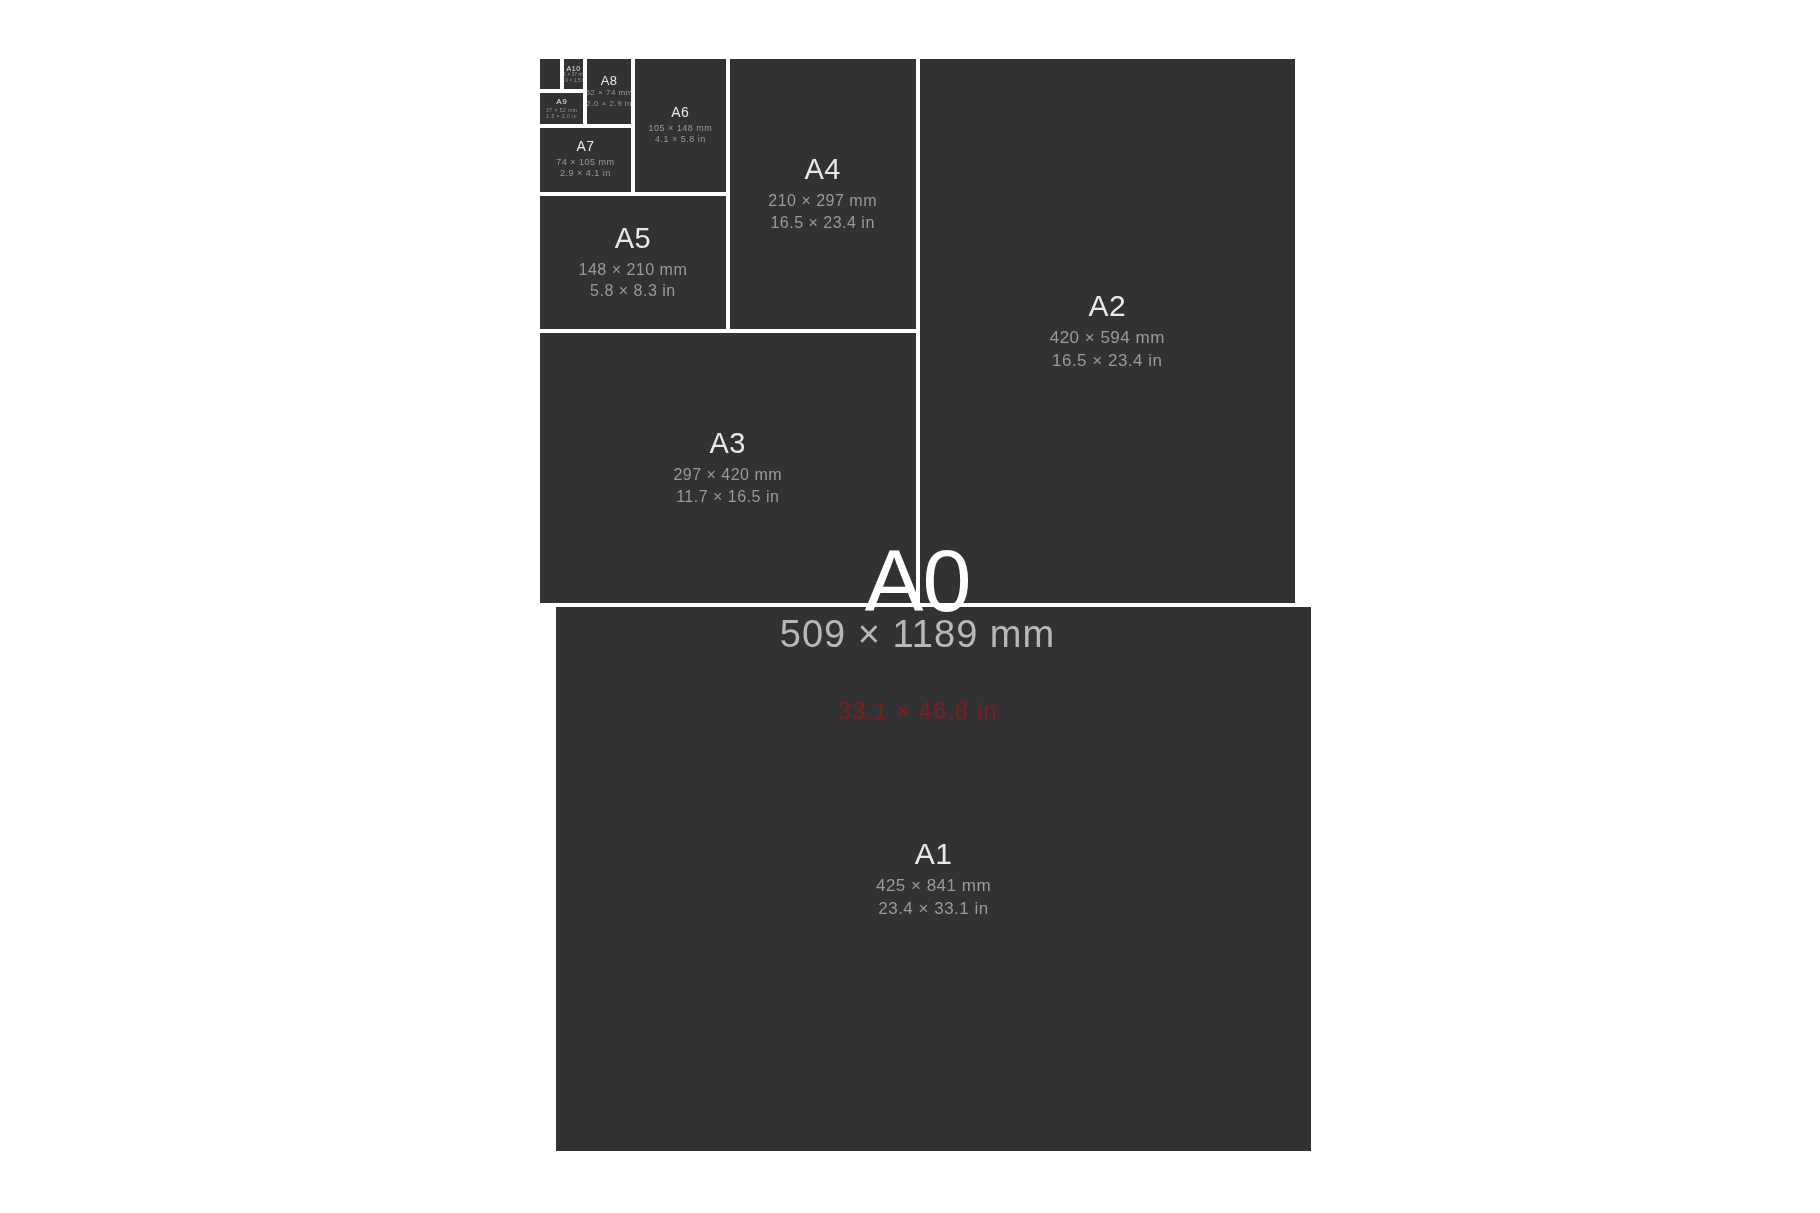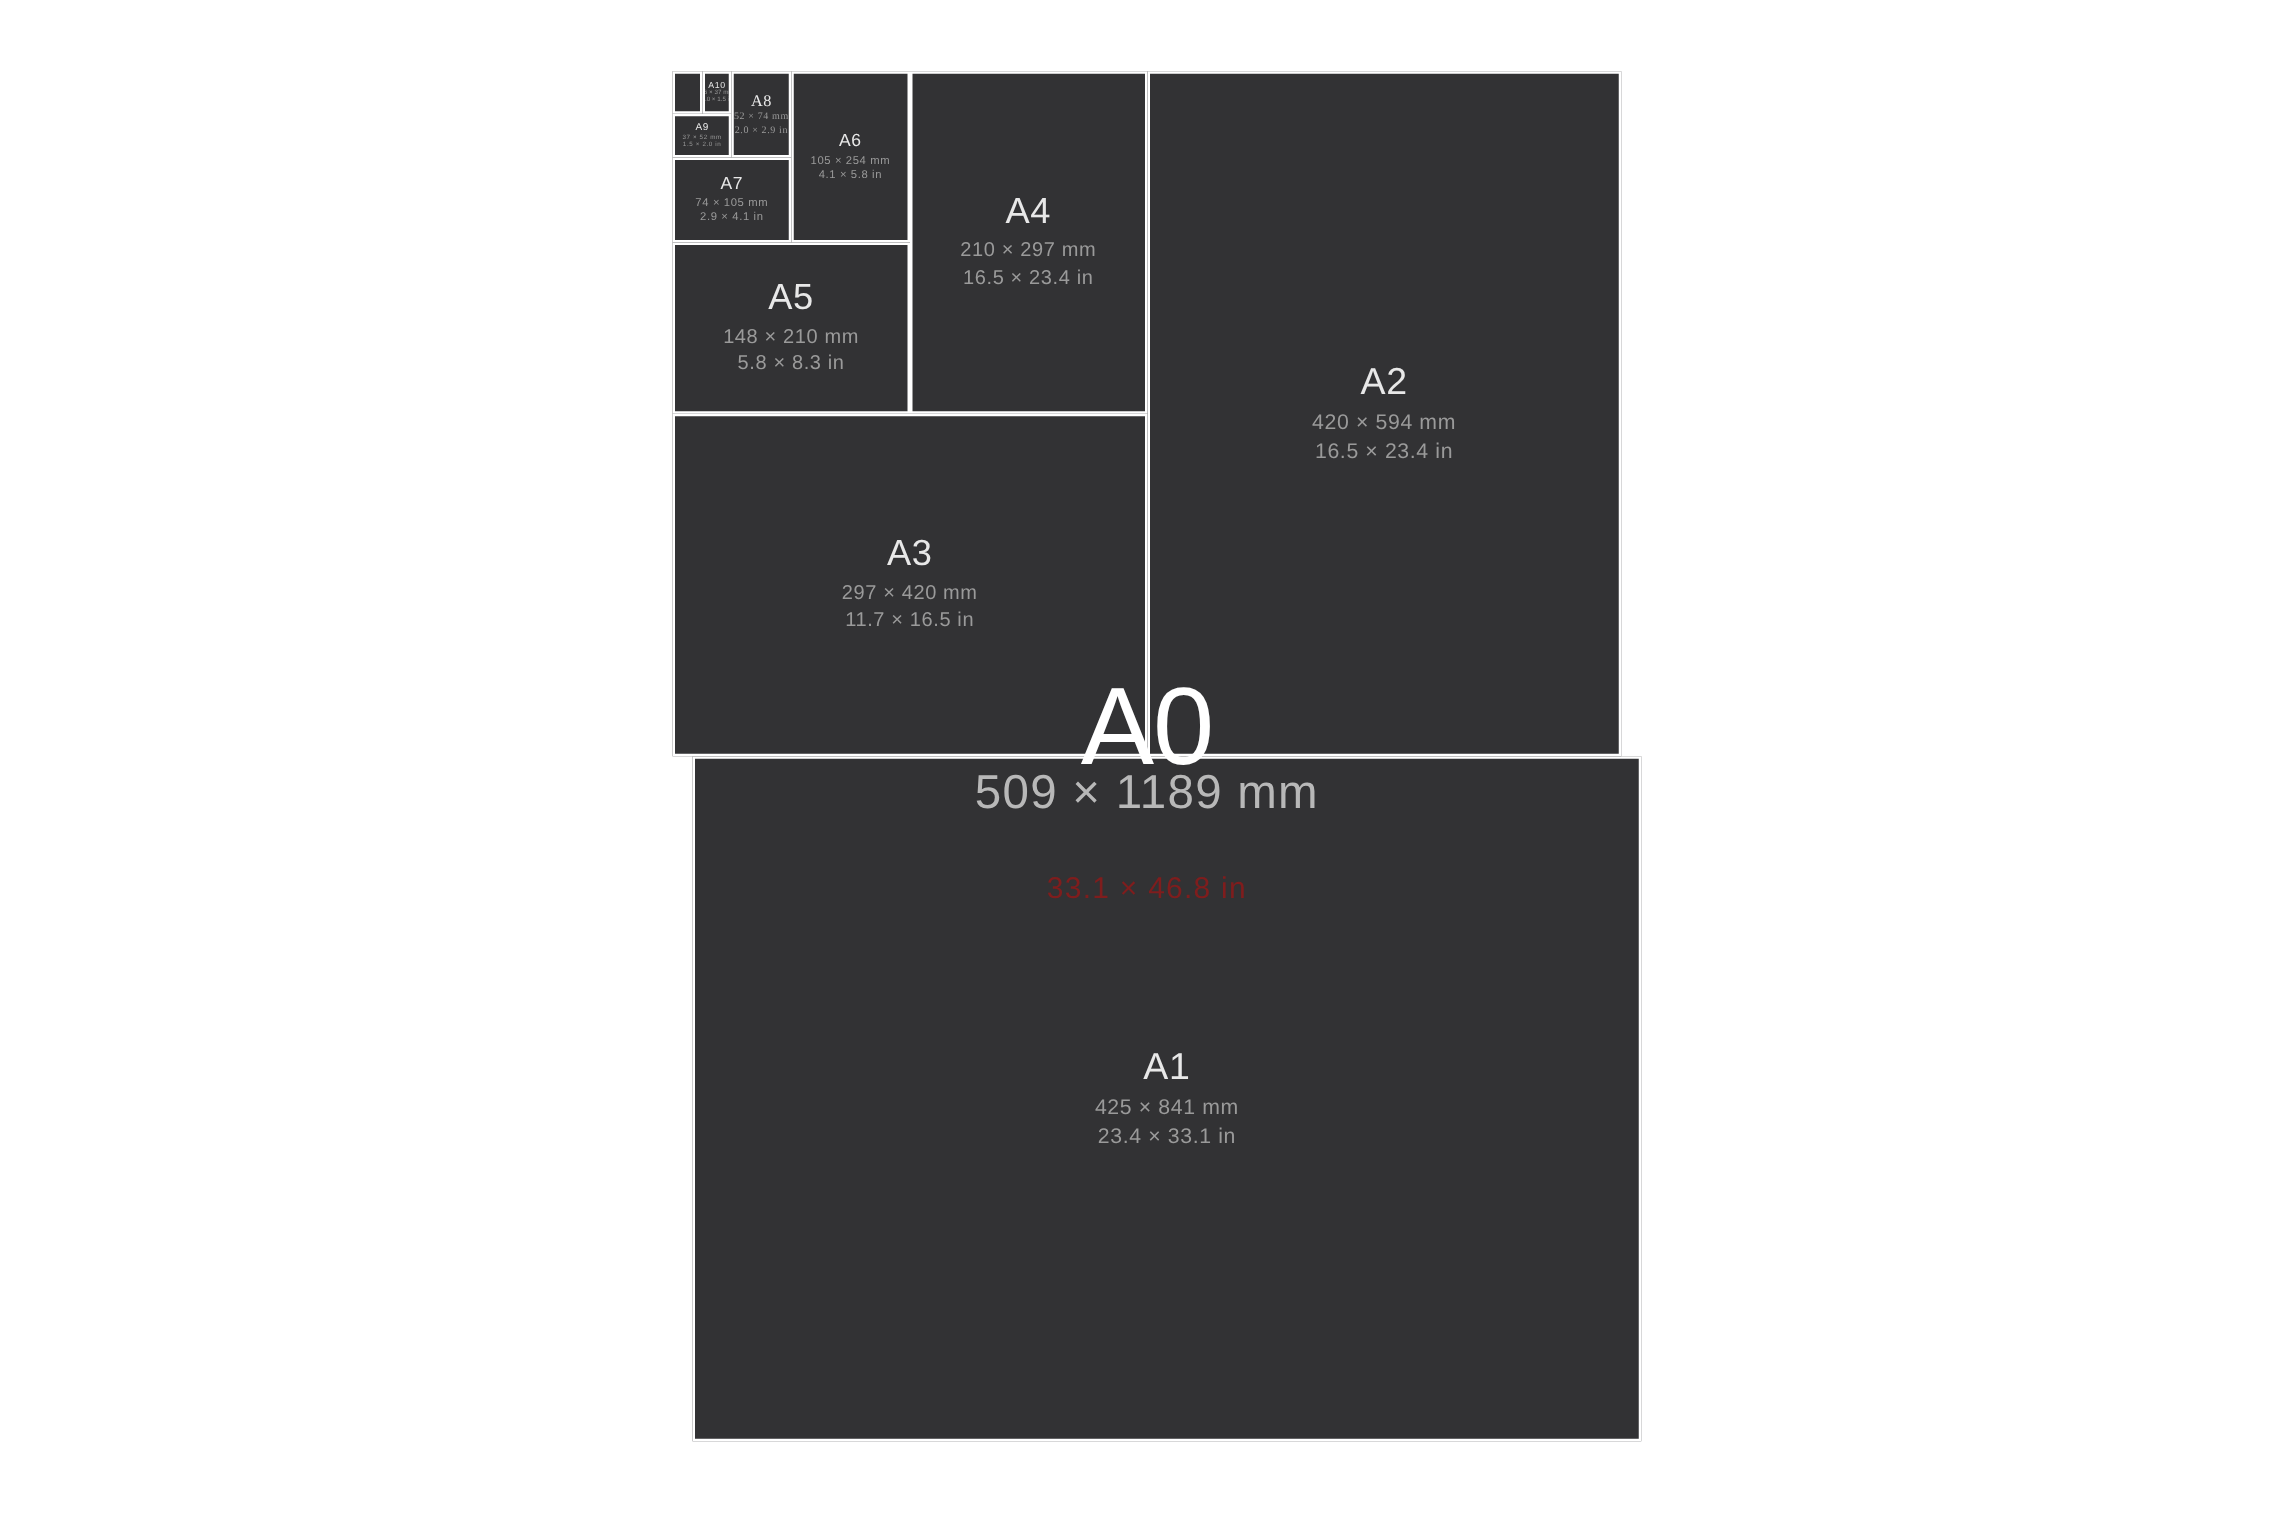--- a/index.html
+++ b/index.html
@@ -36,21 +36,21 @@
     overflow: hidden;
   }
   
   .box-a1  { left: 16px;      top: 50%;    width: 100%;   height: 50%;    }
   .box-a2  { left: 50%;    top: 0;      width: 50%;    height: 50%;    }
   .box-a3  { left: 0;      top: 25%;    width: 50%;    height: 25%;    }
   .box-a4  { left: 25%;    top: 0;      width: 25%;    height: 25%;    }
   .box-a5  { left: 0;      top: 12.5%;  width: 25%;    height: 12.5%;  }
   .box-a6  { left: 12.5%;  top: 0;      width: 12.5%;  height: 12.5%;  }
   .box-a7  { left: 0;      top: 6.25%;  width: 12.5%;  height: 6.25%;  }
-  .box-a8  { left: 6.25%;  top: 0;      width: 6.25%;  height: 6.25%; font-family: Liberation Serif, serif;  }
+  .box-a8  { left: 6.25%;  top: 0;      width: 6.25%;  height: 6.25%;  }
   .box-a9  { left: 0;      top: 3.125%; width: 6.25%;  height: 3.125%; }
   .box-a10 { left: 3.125%; top: 0;      width: 3.125%; height: 3.125%; }
   .box-a11 { left: 0;      top: 0;      width: 3.125%; height: 3.125%; }
 
   .lbl { color: #e8e8e8; font-weight: 300; letter-spacing: 0.5px; }
   .dim { color: #9a9a9a; font-weight: 300; letter-spacing: 0.5px; white-space: nowrap; }
 
   
   .box-a1 .lbl, .box-a2 .lbl { font-size: 30px; line-height: 1.15; margin-bottom: 4px; }
   .box-a1 .dim, .box-a2 .dim { font-size: 17px; line-height: 1.35; }
@@ -135,21 +135,21 @@
     </div>
 
     <div class="box box-a5">
       <div class="lbl">A5</div>
       <div class="dim">148 × 210 mm</div>
       <div class="dim">5.8 × 8.3 in</div>
     </div>
 
     <div class="box box-a6">
       <div class="lbl">A6</div>
-      <div class="dim">105 × 254 mm</div>
+      <div class="dim">105 × 148 mm</div>
       <div class="dim">4.1 × 5.8 in</div>
     </div>
 
     <div class="box box-a7">
       <div class="lbl">A7</div>
       <div class="dim">74 × 105 mm</div>
       <div class="dim">2.9 × 4.1 in</div>
     </div>
 
     <div class="box box-a8">

